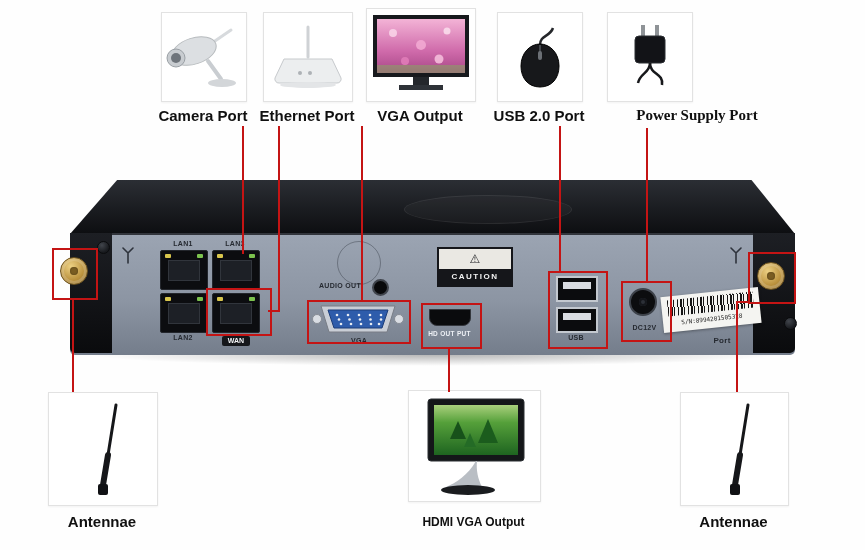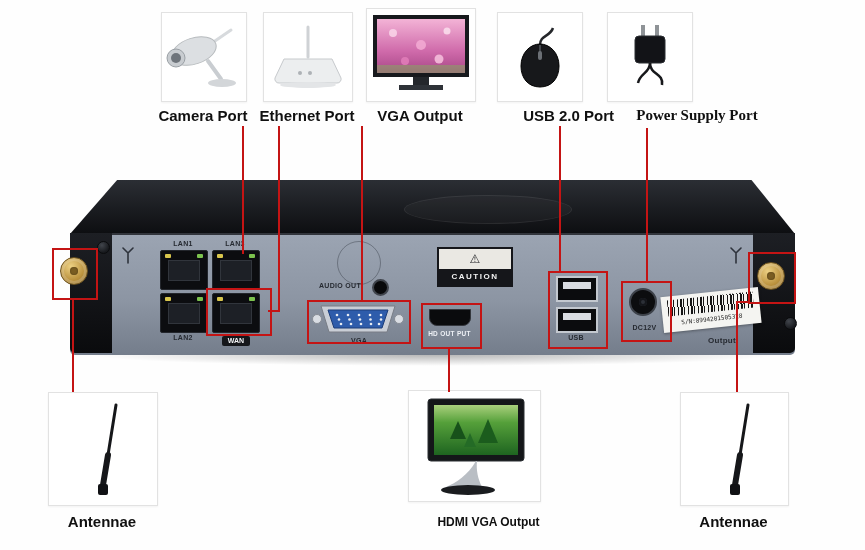--- a/index.html
+++ b/index.html
@@ -135,21 +135,21 @@
       <rect x="45" y="4" width="4" height="11" fill="#8f9397"></rect>
       <rect x="25" y="15" width="30" height="27" rx="4" fill="#121317" stroke="#2b2e33"></rect>
       <path d="M40 42 c0 10 -10 10 -12 20" stroke="#17181b" stroke-width="2.5" fill="none"></path>
       <path d="M40 42 c0 12 14 10 12 22" stroke="#17181b" stroke-width="2.5" fill="none"></path>
     </svg>
   </div>
 
   <div class="toplabel" style="left:128px;top:107px;width:150px;">Camera Port</div>
   <div class="toplabel" style="left:345px;top:107px;width:150px;">VGA Output</div>
   <div class="toplabel" style="left:232px;top:107px;width:150px;">Ethernet Port</div>
-  <div class="toplabel" style="left:464px;top:107px;width:150px;text-align:right;">USB 2.0 Port</div>
+  <div class="toplabel" style="left:464px;top:107px;width:150px;">USB 2.0 Port</div>
   <div class="toplabel" style="left:612px;top:107px;width:170px;font-family:Liberation Serif, serif;">Power Supply Port</div>
 
   <div class="dev-shadow"></div>
   <div class="dev-top">
     <div class="dev-top-ellipse"></div>
   </div>
   <div class="dev-face"></div>
   <div class="dev-cap cap-l"></div>
   <div class="dev-cap cap-r"></div>
 
@@ -231,21 +231,21 @@
   <div class="usbport" style="top:307px;"></div>
   <div class="silk" style="left:548px;top:334px;width:56px;">USB</div>
 
   <div class="dcjack"></div>
   <div class="silk" style="left:619px;top:324px;width:51px;">DC12V</div>
 
   <div class="sticker">
     <div class="bars"></div>
     <div class="sn">S/N:8994201505328</div>
   </div>
-  <div class="silk" style="left:696px;top:337px;width:52px;font-size:8px;">Output</div>
+  <div class="silk" style="left:696px;top:337px;width:52px;font-size:8px;">Port</div>
 
   <div class="vline" style="left:242px;top:126px;height:128px;"></div>
   <div class="vline" style="left:278px;top:126px;height:186px;"></div>
   <div class="hline" style="left:268px;top:310px;width:12px;"></div>
   <div class="vline" style="left:361px;top:126px;height:176px;"></div>
   <div class="vline" style="left:559px;top:126px;height:145px;"></div>
   <div class="vline" style="left:646px;top:128px;height:153px;"></div>
   <div class="vline" style="left:72px;top:298px;height:94px;"></div>
   <div class="hline" style="left:736px;top:301px;width:14px;"></div>
   <div class="vline" style="left:736px;top:301px;height:91px;"></div>
@@ -286,16 +286,16 @@
   </div>
   <div class="thumb" style="left:680px;top:392px;width:107px;height:112px;">
     <svg width="90" height="104" viewBox="0 0 90 104">
       <path d="M58 8 L50 58" stroke="#16171a" stroke-width="3" stroke-linecap="round"></path>
       <path d="M50 58 L45 88" stroke="#16171a" stroke-width="6" stroke-linecap="round"></path>
       <rect x="40" y="87" width="10" height="11" rx="2" fill="#101114"></rect>
     </svg>
   </div>
 
   <div class="toplabel" style="left:48px;top:513px;width:108px;">Antennae</div>
-  <div class="smalllabel" style="left:405px;top:515px;width:167px;">HDMI VGA Output</div>
+  <div class="smalllabel" style="left:390px;top:515px;width:167px;">HDMI VGA Output</div>
   <div class="toplabel" style="left:680px;top:513px;width:107px;">Antennae</div>
 
 </div>
 
 </body></html>

